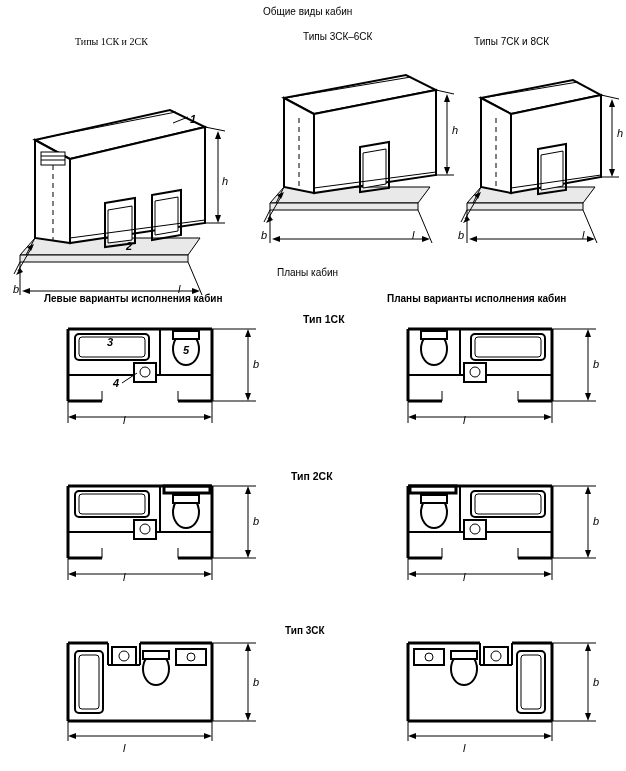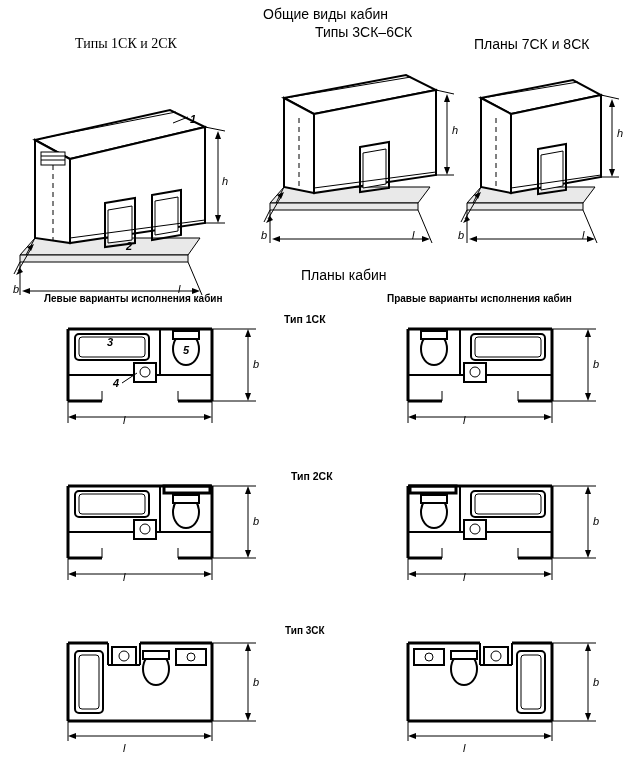--- a/index.html
+++ b/index.html
@@ -1,38 +1,38 @@
 <!DOCTYPE html>
 <html><head>
 <meta charset="utf-8">
 <style>
   html,body{margin:0;padding:0;background:#fff;}
   body{width:626px;height:771px;position:relative;font-family:"Liberation Sans",sans-serif;color:#000;overflow:hidden;}
   .lbl{position:absolute;font-size:11px;color:#000;white-space:nowrap;}
   .lbl.b{font-weight:bold;}
   .lbl.i{font-style:italic;}
-  .ttl{position:absolute;font-size:14px;white-space:nowrap;}
+  .ttl{position:absolute;font-size:10px;white-space:nowrap;}
   svg{position:absolute;left:0;top:0;overflow:visible;}
   .ln{stroke:#000;fill:none;}
   .thin{stroke-width:1;}
   .thick{stroke-width:3;}
   .med{stroke-width:2;}
   .dash{stroke-dasharray:5 4;stroke-width:1;}
   .wht{fill:#fff;}
   .gry{fill:#e9e9e9;}
   .none{fill:none;}
 </style>
 </head>
 <body>
 
 <div class="ttl" style="left:263px;top:6px;">Общие виды кабин</div>
 
 <div class="ttl" style="left:75px;top:36px;font-family:Liberation Serif, serif;">Типы 1СК и 2СК</div>
-<div class="ttl" style="left:303px;top:24px;margin-left:12px;">Типы 3СК–6СК</div>
-<div class="ttl" style="left:474px;top:36px;">Планы 7СК и 8СК</div>
+<div class="ttl" style="left:303px;top:31px;">Типы 3СК–6СК</div>
+<div class="ttl" style="left:474px;top:36px;">Типы 7СК и 8СК</div>
 
 <svg width="240" height="210" style="left:10px;top:55px;">
 
   <polygon class="ln thin gry" points="10,200 25,183 190,183 178,200"></polygon>
   <polygon class="ln thin gry" points="10,200 178,200 178,207 10,207"></polygon>
 
   <polygon class="ln med wht" points="25,85 160,55 195,72 60,104"></polygon>
   <polygon class="ln med wht" points="25,85 60,104 60,188 25,183"></polygon>
   <polygon class="ln med wht" points="60,104 195,72 195,168 60,188"></polygon>
 
@@ -146,25 +146,25 @@
   <line class="ln thin" x1="12" y1="155" x2="12" y2="188"></line>
   <line class="ln thin" x1="128" y1="155" x2="142" y2="188"></line>
   <line class="ln thin" x1="18" y1="184" x2="136" y2="184"></line>
   <polygon points="14,184 22,181 22,187" fill="#000"></polygon>
   <polygon points="140,184 132,181 132,187" fill="#000"></polygon>
 </svg>
 <div class="lbl i" style="left:617px;top:127px;">h</div>
 <div class="lbl i" style="left:458px;top:229px;">b</div>
 <div class="lbl i" style="left:582px;top:229px;">l</div>
 
-<div class="ttl" style="left:277px;top:267px;margin-left:24px;">Планы кабин</div>
+<div class="ttl" style="left:277px;top:267px;">Планы кабин</div>
 <div class="ttl" style="left:44px;top:293px;font-size:10px;font-weight:bold;">Левые варианты исполнения кабин</div>
-<div class="ttl" style="left:387px;top:293px;font-size:10px;font-weight:bold;">Правые варианты исполнения кабин</div>
-
-<div class="ttl" style="left:284px;top:313px;font-weight:bold;font-size:10.5px;">Тип 1СК</div>
+<div class="ttl" style="left:387px;top:293px;font-size:10px;font-weight:bold;">Планы варианты исполнения кабин</div>
+
+<div class="ttl" style="left:303px;top:313px;font-weight:bold;font-size:10.5px;">Тип 1СК</div>
 
 <svg width="230" height="105" style="left:60px;top:323px;">
 
   <line class="ln thick" x1="8" y1="6" x2="152" y2="6"></line>
   <line class="ln thick" x1="8" y1="6" x2="8" y2="78"></line>
   <line class="ln thick" x1="152" y1="6" x2="152" y2="78"></line>
   <line class="ln thick" x1="8" y1="78" x2="42" y2="78"></line>
   <line class="ln thick" x1="118" y1="78" x2="152" y2="78"></line>
 
   <line class="ln med" x1="8" y1="52" x2="152" y2="52"></line>

